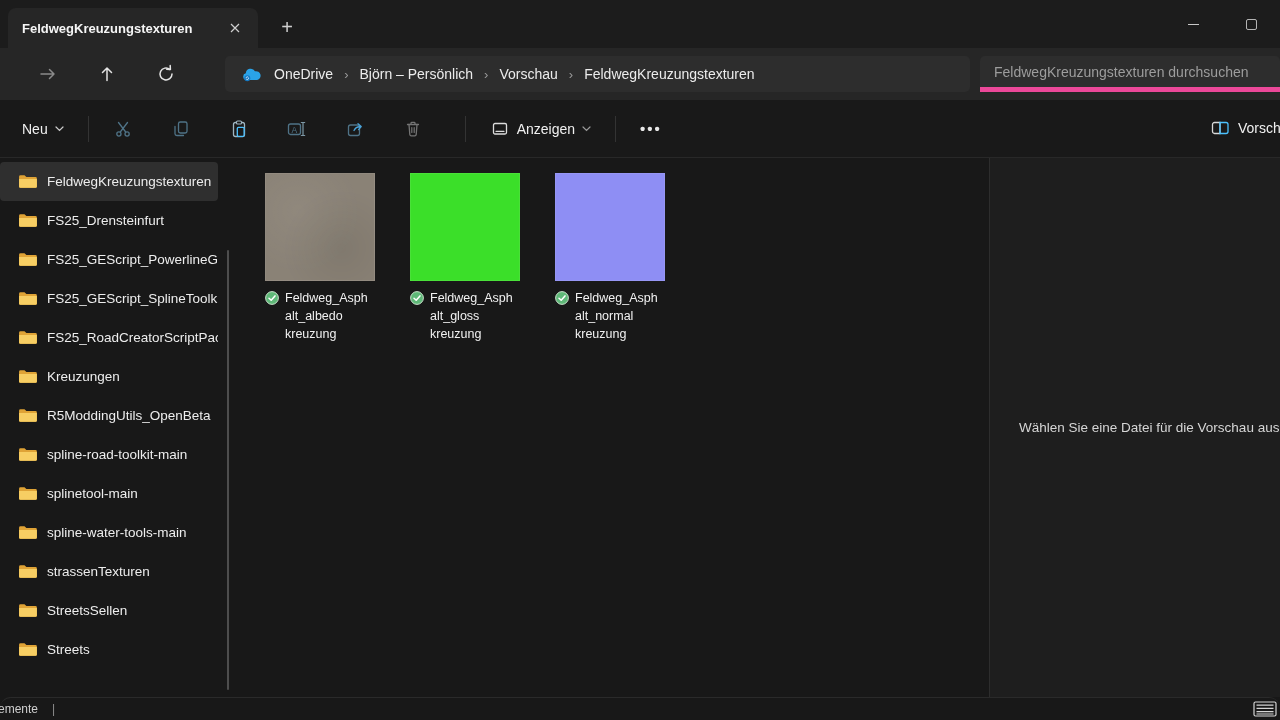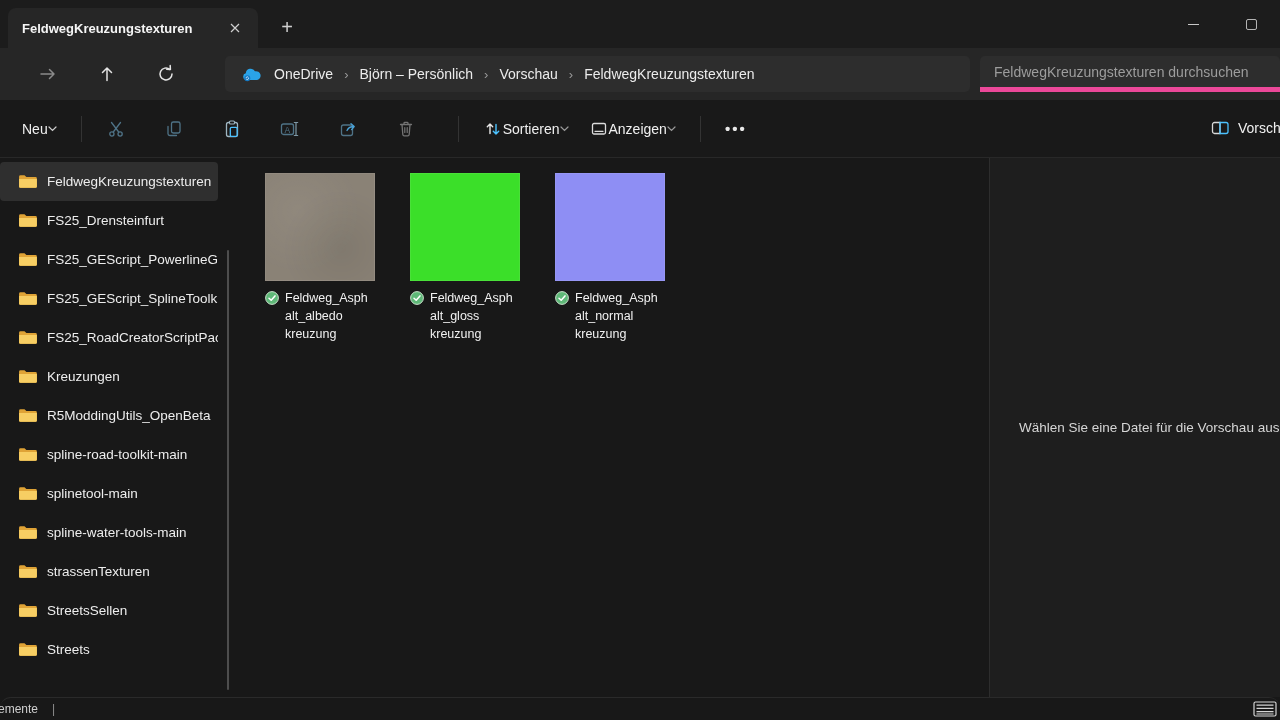--- a/index.html
+++ b/index.html
@@ -33,21 +33,21 @@
   .crumb-sep { color:#9a9a9a; font-size:13px; padding:0 5px; }
   .onedrive-icon { margin-right:6px; display:flex; align-items:center; }
   .searchbox { width:300px; height:36px; background:#2d2d2d; border:none; border-bottom:5px solid #ec4899;
                border-radius:5px 5px 0 0; margin-left:10px; color:#e8e8e8; font-size:14px;
                padding:0 14px; outline:none; font-family:"Liberation Sans",sans-serif; }
   .searchbox::placeholder { color:#9d9d9d; opacity:1; }
 
   
   .toolbar { position:absolute; top:100px; left:0; width:1280px; height:58px; background:#191919;
              border-bottom:1px solid #282828; display:flex; align-items:center; padding-left:12px; }
-  .tbtn { display:flex; align-items:center; padding:8px 10px; border-radius:5px;
+  .tbtn { display:flex; align-items:center; gap:7px; padding:8px 10px; border-radius:5px;
           color:#f0f0f0; font-size:14px; cursor:pointer; white-space:nowrap;text-align:right; }
   .ticon { width:40px; height:36px; display:flex; align-items:center; justify-content:center;
            border-radius:5px; cursor:pointer; margin-right:18px; }
   .tb-sep { width:1px; height:26px; background:#333; margin:0 14px; }
   .more-dots { color:#e8e8e8; font-size:15px; letter-spacing:2px; font-weight:700; }
   .preview-toggle { position:absolute; left:1204px; top:11px; display:flex; align-items:center; gap:7px;
                     padding:8px 6px; color:#f0f0f0; font-size:14px; cursor:pointer; white-space:nowrap; }
 
   
   .bodyarea { position:absolute; top:158px; left:0; width:1280px; height:539px; }
@@ -194,30 +194,20 @@
     <div class="ticon">
       <svg width="20" height="20" viewBox="0 0 20 20">
         <path d="M4.5 5.5 h11 M8 5.5 v-1.3 a0.8 0.8 0 0 1 0.8 -0.8 h2.4 a0.8 0.8 0 0 1 0.8 0.8 v1.3" stroke="#747474" stroke-width="1.3" fill="none" stroke-linecap="round"></path>
         <path d="M6 5.5 L6.8 15.5 a1.5 1.5 0 0 0 1.5 1.3 h3.4 a1.5 1.5 0 0 0 1.5 -1.3 L14 5.5" stroke="#747474" stroke-width="1.3" fill="none" stroke-linecap="round"></path>
         <path d="M8.8 8.5 v5 M11.2 8.5 v5" stroke="#747474" stroke-width="1.2" stroke-linecap="round"></path>
       </svg>
     </div>
 
     <div class="tb-sep"></div>
 
-    <div class="tbtn">
-      <svg width="20" height="20" viewBox="0 0 20 20">
-        <path d="M7 14.5 V5 M4.3 7.7 L7 5 L9.7 7.7" stroke="#e8e8e8" stroke-width="1.4" fill="none" stroke-linecap="round" stroke-linejoin="round"></path>
-        <path d="M13 5.5 V15 M10.3 12.3 L13 15 L15.7 12.3" stroke="#4cc2ff" stroke-width="1.4" fill="none" stroke-linecap="round" stroke-linejoin="round"></path>
-      </svg>
-      <span>Sortieren</span>
-      <svg width="9" height="6" viewBox="0 0 9 6">
-        <path d="M1 1 L4.5 4.5 L8 1" stroke="#9a9a9a" stroke-width="1.2" fill="none" stroke-linecap="round"></path>
-      </svg>
-    </div>
 
     <div class="tbtn">
       <svg width="20" height="20" viewBox="0 0 20 20">
         <rect x="3.5" y="4.5" width="13" height="10.5" rx="1.5" stroke="#dcdcdc" stroke-width="1.3" fill="none"></rect>
         <path d="M6 12.3 h8" stroke="#dcdcdc" stroke-width="1.3" stroke-linecap="round"></path>
       </svg>
       <span>Anzeigen</span>
       <svg width="9" height="6" viewBox="0 0 9 6">
         <path d="M1 1 L4.5 4.5 L8 1" stroke="#9a9a9a" stroke-width="1.2" fill="none" stroke-linecap="round"></path>
       </svg>

